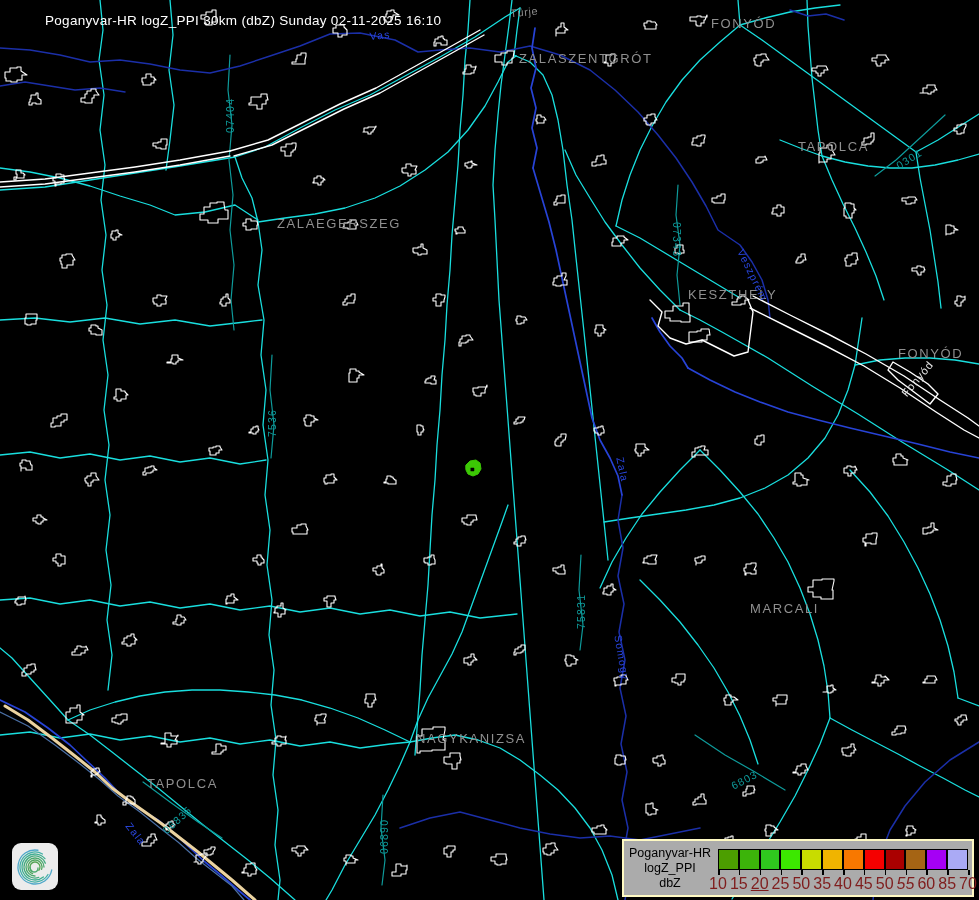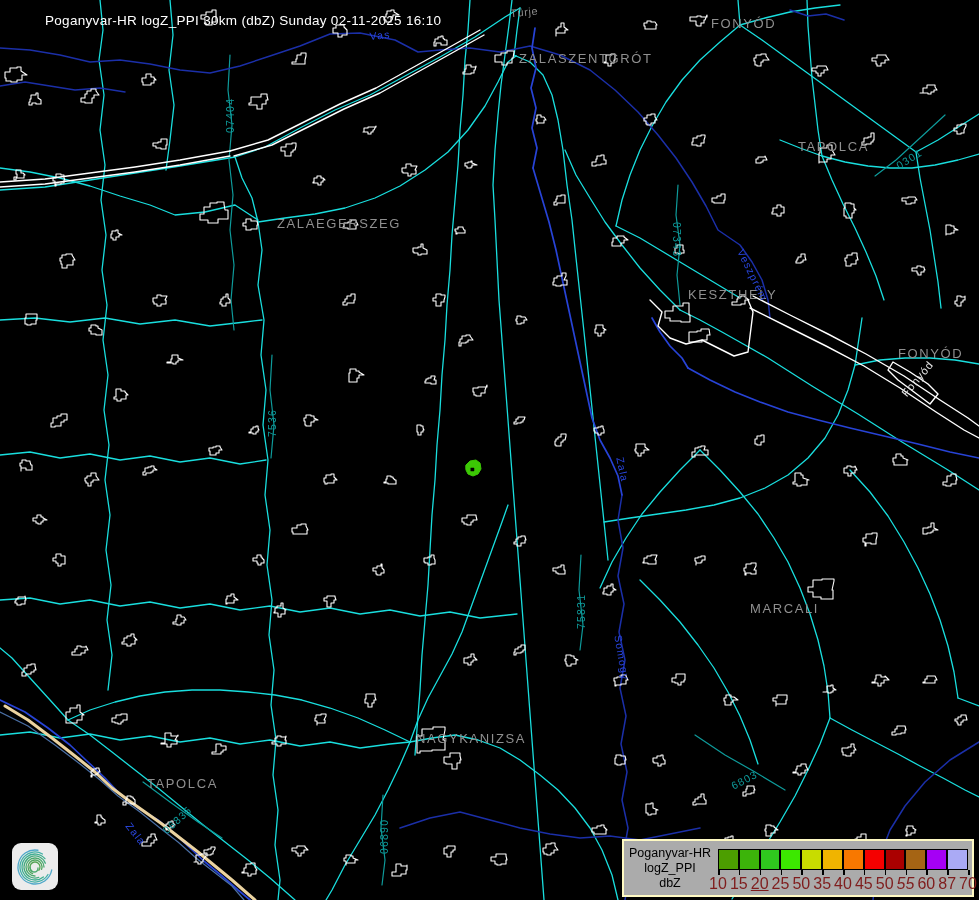--- a/index.html
+++ b/index.html
@@ -349,21 +349,21 @@
           <span style="left: 8.33333%;">15</span>
           <span style="left: 16.6667%; text-decoration: underline;">20</span>
           <span style="left: 25%;">25</span>
           <span style="left: 33.3333%;">50</span>
           <span style="left: 41.6667%; text-align: right;">35</span>
           <span style="left: 50%;">40</span>
           <span style="left: 58.3333%;">45</span>
           <span style="left: 66.6667%;">50</span>
           <span style="left: 75%; font-style: italic;">55</span>
           <span style="left: 83.3333%;">60</span>
-          <span style="left: 91.6667%;">87</span>
+          <span style="left: 91.6667%;">85</span>
           <span style="left: 100%;">70</span>
         </div>
     </div>
   </div>
 
   <svg class="logo" viewBox="0 0 46 47">
     <rect x="0" y="0" width="46" height="47" rx="9" fill="#ececec"></rect>
     <g transform="translate(23,24)" fill="none" stroke-width="1.3" stroke-linecap="round">
       <path d="M0,-17 A17,17 0 1 0 17,0" stroke="#4fa8c9" transform="rotate(10)"></path>
       <path d="M0,-15 A15,15 0 1 0 15,0" stroke="#43b0a6" transform="rotate(30)"></path>

